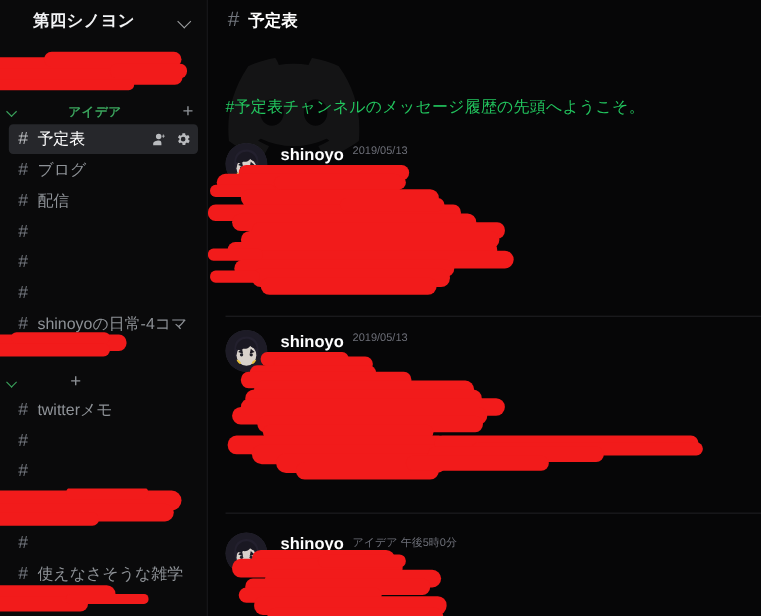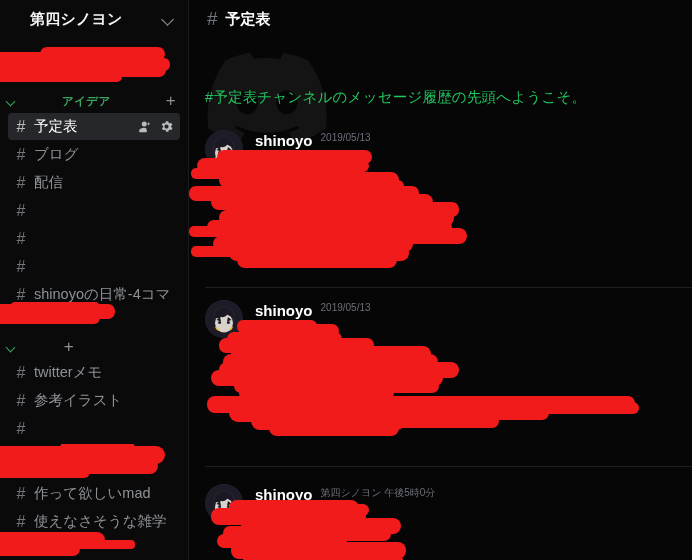--- a/index.html
+++ b/index.html
@@ -184,38 +184,36 @@
       <span class="cat-chev"></span>
       <span class="plus">+</span>
     </div>
 
     <div class="chan-row">
       <span class="hash">#</span>
       <span class="cname">twitterメモ</span>
     </div>
     <div class="chan-row">
       <span class="hash">#</span>
-      <span class="cname">参考イラスト</span>
     </div>
     <div class="chan-row">
       <span class="hash">#</span>
     </div>
 
     <svg class="redact-svg" style="left:0;top:444px;width:189px;height:38px" viewBox="0 0 189 38">
       <g fill="#f21b1b">
         <rect x="-20" y="2" width="185" height="18" rx="9"></rect>
         <rect x="-20" y="14" width="178" height="16" rx="8"></rect>
         <rect x="-20" y="22" width="110" height="12" rx="6"></rect>
         <rect x="60" y="-2" width="75" height="12" rx="6"></rect>
       </g>
     </svg>
 
     <div class="chan-row" style="margin-top:38px">
       <span class="hash">#</span>
-      <span class="cname">作って欲しいmad</span>
     </div>
     <div class="chan-row">
       <span class="hash">#</span>
       <span class="cname">使えなさそうな雑学</span>
     </div>
 
     <svg class="redact-svg" style="left:0;top:528px;width:189px;height:32px" viewBox="0 0 189 32">
       <g fill="#f21b1b">
         <rect x="-20" y="4" width="125" height="16" rx="8"></rect>
         <rect x="-20" y="14" width="100" height="14" rx="7"></rect>
@@ -330,21 +328,21 @@
           <ellipse cx="19" cy="23" rx="9" ry="9.5" fill="#d9d2cc"></ellipse>
           <path d="M9.5 17c1-6 5-9 9.5-9s8.5 3 9.5 9c-2-1-4.5-.5-6-2.5-1.5 2-4 3-6.5 2.5-2 2-4.5 1.5-6.5 0z" fill="#1a1822"></path>
           <path d="M11.5 20l3.5-3 1 4.5zM26.5 20l-3.5-3-1 4.5z" fill="#1a1822"></path>
           <circle cx="14.6" cy="22.6" r="1.5" fill="#20202a"></circle>
           <circle cx="23.4" cy="22.6" r="1.5" fill="#20202a"></circle>
           <path d="M10 27c1 3 3.5 4.5 4 3.5S12.5 27 10 27zM28 27c-1 3-3.5 4.5-4 3.5S25.5 27 28 27z" fill="#e8c23a"></path>
         </svg>
       </div>
       <div class="mhead">
         <span class="author">shinoyo</span>
-        <span class="ts">第四シノヨン 午後5時0分</span>
+        <span class="ts">アイデア 午後5時0分</span>
       </div>
       <svg class="redact-svg" style="left:0;top:16px;width:502px;height:76px" viewBox="0 0 502 76">
         <g fill="#f21b1b">
           <rect x="40" y="0" width="130" height="16" rx="8"></rect>
           <rect x="22" y="8" width="155" height="17" rx="8"></rect>
           <rect x="52" y="18" width="160" height="16" rx="8"></rect>
           <rect x="34" y="26" width="168" height="15" rx="7"></rect>
           <rect x="28" y="34" width="130" height="14" rx="7"></rect>
           <rect x="42" y="42" width="175" height="17" rx="8"></rect>
           <rect x="54" y="52" width="160" height="18" rx="9"></rect>

